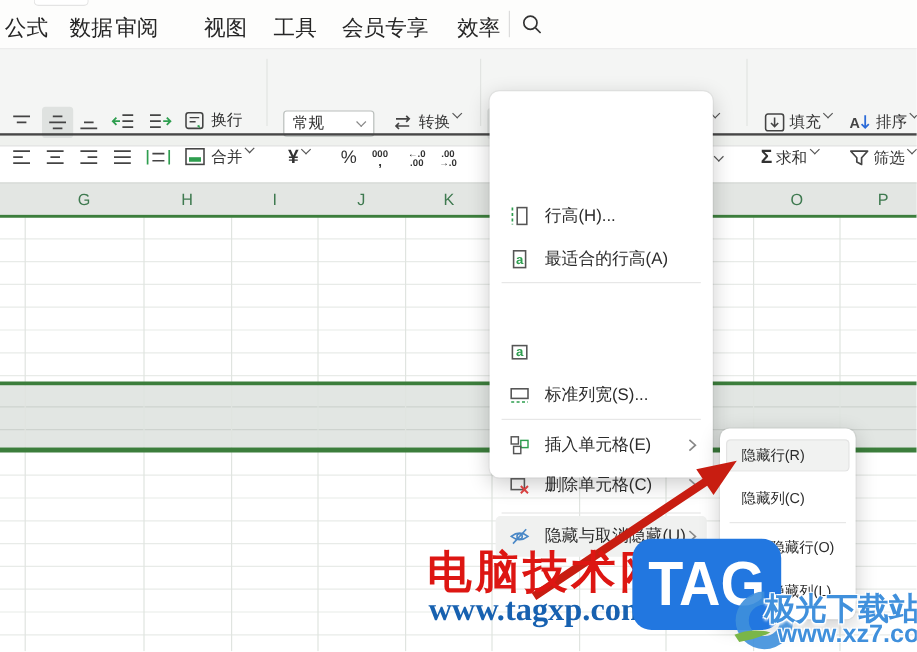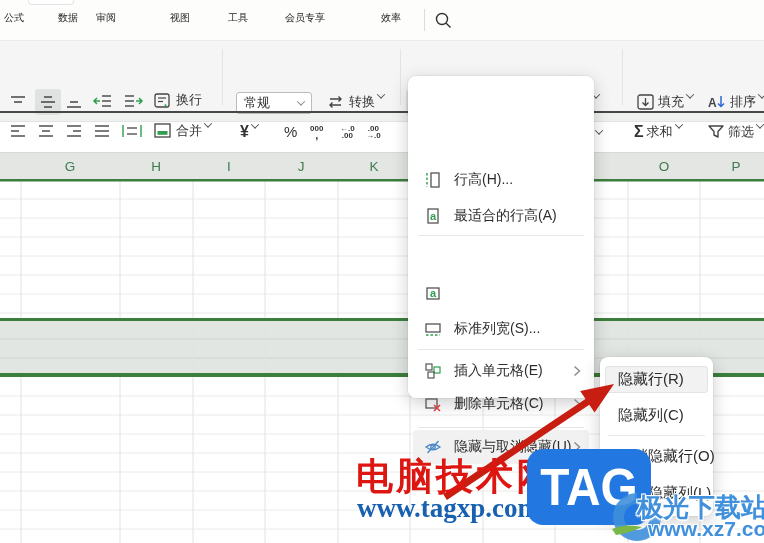--- a/index.html
+++ b/index.html
@@ -3,21 +3,21 @@
 <meta charset="utf-8">
 <style>
   * { margin:0; padding:0; box-sizing:border-box; }
   html,body { width:764px; height:543px; overflow:hidden; background:#fff;
     font-family:"Liberation Sans","DejaVu Sans",sans-serif; }
   .abs { position:absolute; }
   #stage { position:relative; width:764px; height:543px; background:#fff; }
 
   
   #menubar { left:0; top:0; width:764px; height:40px; background:#fdfdfc; z-index:2; }
-  .mtab { position:absolute; top:11px; font-size:10px; color:#262626; white-space:nowrap; cursor:default; }
+  .mtab { position:absolute; top:11px; font-size:18px; color:#262626; white-space:nowrap; cursor:default; }
   #mb-divider { left:424px; top:9px; width:1px; height:22px; background:#dcdcdc; }
   #toptab { left:28px; top:0; width:46px; height:5px; background:#fff; border:1px solid #e4e4e4; border-top:none; border-radius:0 0 4px 4px; }
 
   
   #ribbon { left:0; top:40px; width:764px; height:71px; background:#f4f5f4; border-top:1px solid #ececec; z-index:2; }
   .rdiv { position:absolute; top:8px; width:1px; height:56px; background:#e2e4e2; }
   .rbtn { position:absolute; display:flex; gap:3px; font-size:13px; color:#333; white-space:nowrap; }
   .rbtn svg { display:block; }
   .hl { background:#dfe2e0; border-radius:3px; }
   .cv, .cvu { display:inline-block; width:6px; height:6px; border-right:1.4px solid #555; border-bottom:1.4px solid #555; }
@@ -41,21 +41,21 @@
     padding:0 8px 0 11px; font-size:14px; color:#2c2c2c; border-radius:4px; cursor:default; }
   .mi-icon { width:18px; height:18px; margin-right:12px; flex:0 0 18px; }
   .mi-label { flex:1; white-space:nowrap; }
   .mi-sub svg { display:block; }
   .menu-sep { position:absolute; left:10px; width:166px; height:1px; background:#e7e7e7; }
   .mi-hl { background:#f0f1f0; }
 
   #submenu { left:600px; top:357px; width:113px; height:159px; background:#fff; border-radius:8px;
     box-shadow:0 5px 18px rgba(0,0,0,.20), 0 0 0 1px rgba(0,0,0,.04); z-index:11; }
   .smi { position:absolute; left:5px; width:103px; height:27px; display:flex; align-items:center;
-    padding:0 6px 0 13px; font-size:15px; color:#2c2c2c; border-radius:4px; white-space:nowrap; cursor:default; }
+    padding:0 6px 0 13px; font-size:12px; color:#2c2c2c; border-radius:4px; white-space:nowrap; cursor:default; }
   .smi-hl { background:#f1f2f1; box-shadow:0 0 0 1px #e3e3e3 inset; }
 
   
   #arrow { left:0; top:0; z-index:20; pointer-events:none; }
   #wm-name { left:356px; top:452px; font-size:37px; font-weight:900; color:#dd1612; letter-spacing:3px; z-index:30; white-space:nowrap; }
   #wm-url { left:357px; top:493px; font-size:27px; font-weight:bold; color:#1761b0;
     font-family:"Liberation Serif","DejaVu Serif",serif; z-index:30; white-space:nowrap; }
   #tagbox { left:527px; top:449px; width:124px; height:76px; background:#2277e0; border-radius:16px;
     display:flex; align-items:center; justify-content:center; z-index:31; }
   #tagbox span { color:#fff; font-size:52px; font-weight:900; letter-spacing:0; transform:scaleX(.92); }

